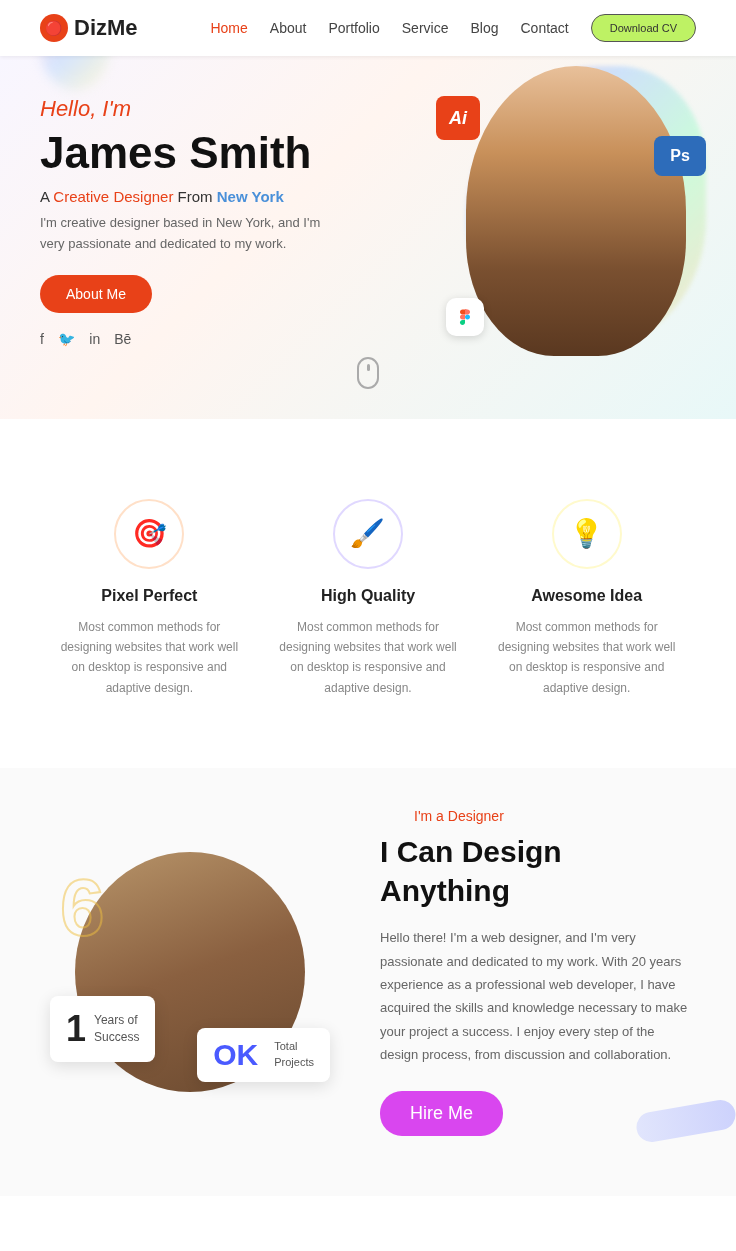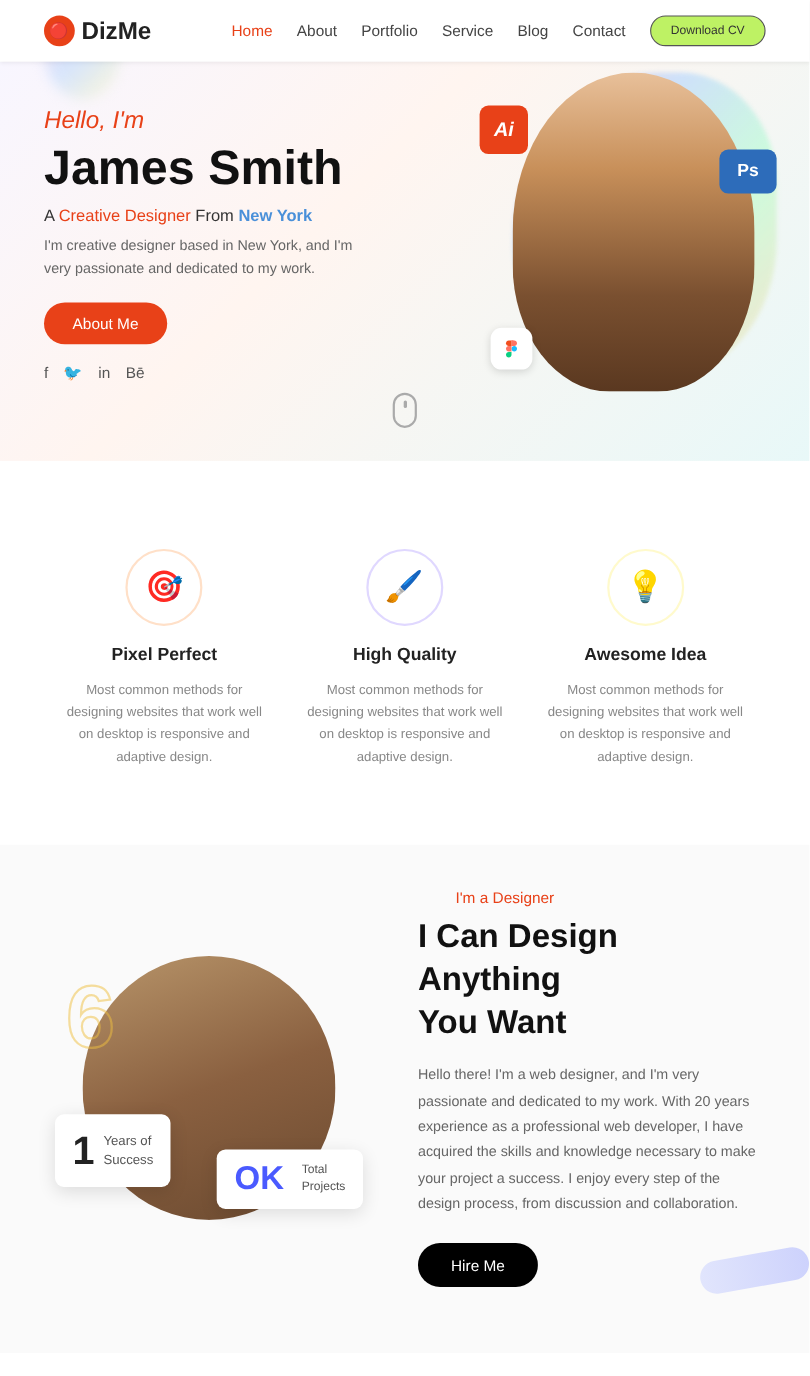--- a/index.html
+++ b/index.html
@@ -56,21 +56,21 @@
     .about-number-big { font-size: 36px; font-weight: 800; color: #222; }
     .about-number-text { font-size: 12px; color: #555; line-height: 1.4; }
     .about-ok-badge { position: absolute; right: 10px; bottom: 10px; background: #fff; border-radius: 8px; padding: 10px 16px; box-shadow: 0 4px 16px rgba(0,0,0,0.12); display: flex; align-items: center; gap: 16px; }
     .about-ok-num { font-size: 30px; font-weight: 800; color: #4a5aff; }
     .about-ok-text { font-size: 11px; color: #555; line-height: 1.4; }
     .six-decor { position: absolute; left: 20px; top: 10px; font-size: 80px; font-weight: 900; color: transparent; -webkit-text-stroke: 2px #f0c040; opacity: 0.5; }
     .about-content { flex: 1; }
     .about-tag { color: #e84118; font-size: 14px; margin-bottom: 8px; margin-left: 34px; }
     .about-heading { font-size: 30px; font-weight: 800; color: #111; line-height: 1.3; margin-bottom: 16px; }
     .about-text { font-size: 13px; color: #666; line-height: 1.8; margin-bottom: 24px; }
-    .hire-btn { background: #000000; color: #fff; border: none; border-radius: 22px; padding: 12px 30px; font-size: 14px; cursor: pointer; }
+    .hire-btn { background: #d946ef; color: #fff; border: none; border-radius: 22px; padding: 12px 30px; font-size: 18px; cursor: pointer; }
 
     
     .portfolio { padding: 60px 40px 40px; background: #fff; text-align: center; }
   </style>
 </head>
 <body>
 
 <nav>
   <div class="nav-logo">
     <div class="logo-icon">
@@ -193,21 +193,20 @@
         <span>Total</span><br>
         <span>Projects</span>
       </div>
     </div>
   </div>
 
   <div class="about-content">
     <div class="about-tag">I'm a Designer</div>
     <div class="about-heading">
       <span>I Can Design Anything</span><br>
-      <span>You Want</span>
     </div>
     <div class="about-text">Hello there! I'm a web designer, and I'm very passionate and dedicated to my work. With 20 years experience as a professional web developer, I have acquired the skills and knowledge necessary to make your project a success. I enjoy every step of the design process, from discussion and collaboration.</div>
     <button class="hire-btn">Hire Me</button>
   </div>
 
   <div style="position:absolute;right:0;bottom:60px;width:100px;height:30px;background:linear-gradient(90deg,#c8d0ff,#a0aaff);border-radius:15px;opacity:0.5;transform:rotate(-10deg);"></div>
 </section>
 
 <section class="portfolio">
 

